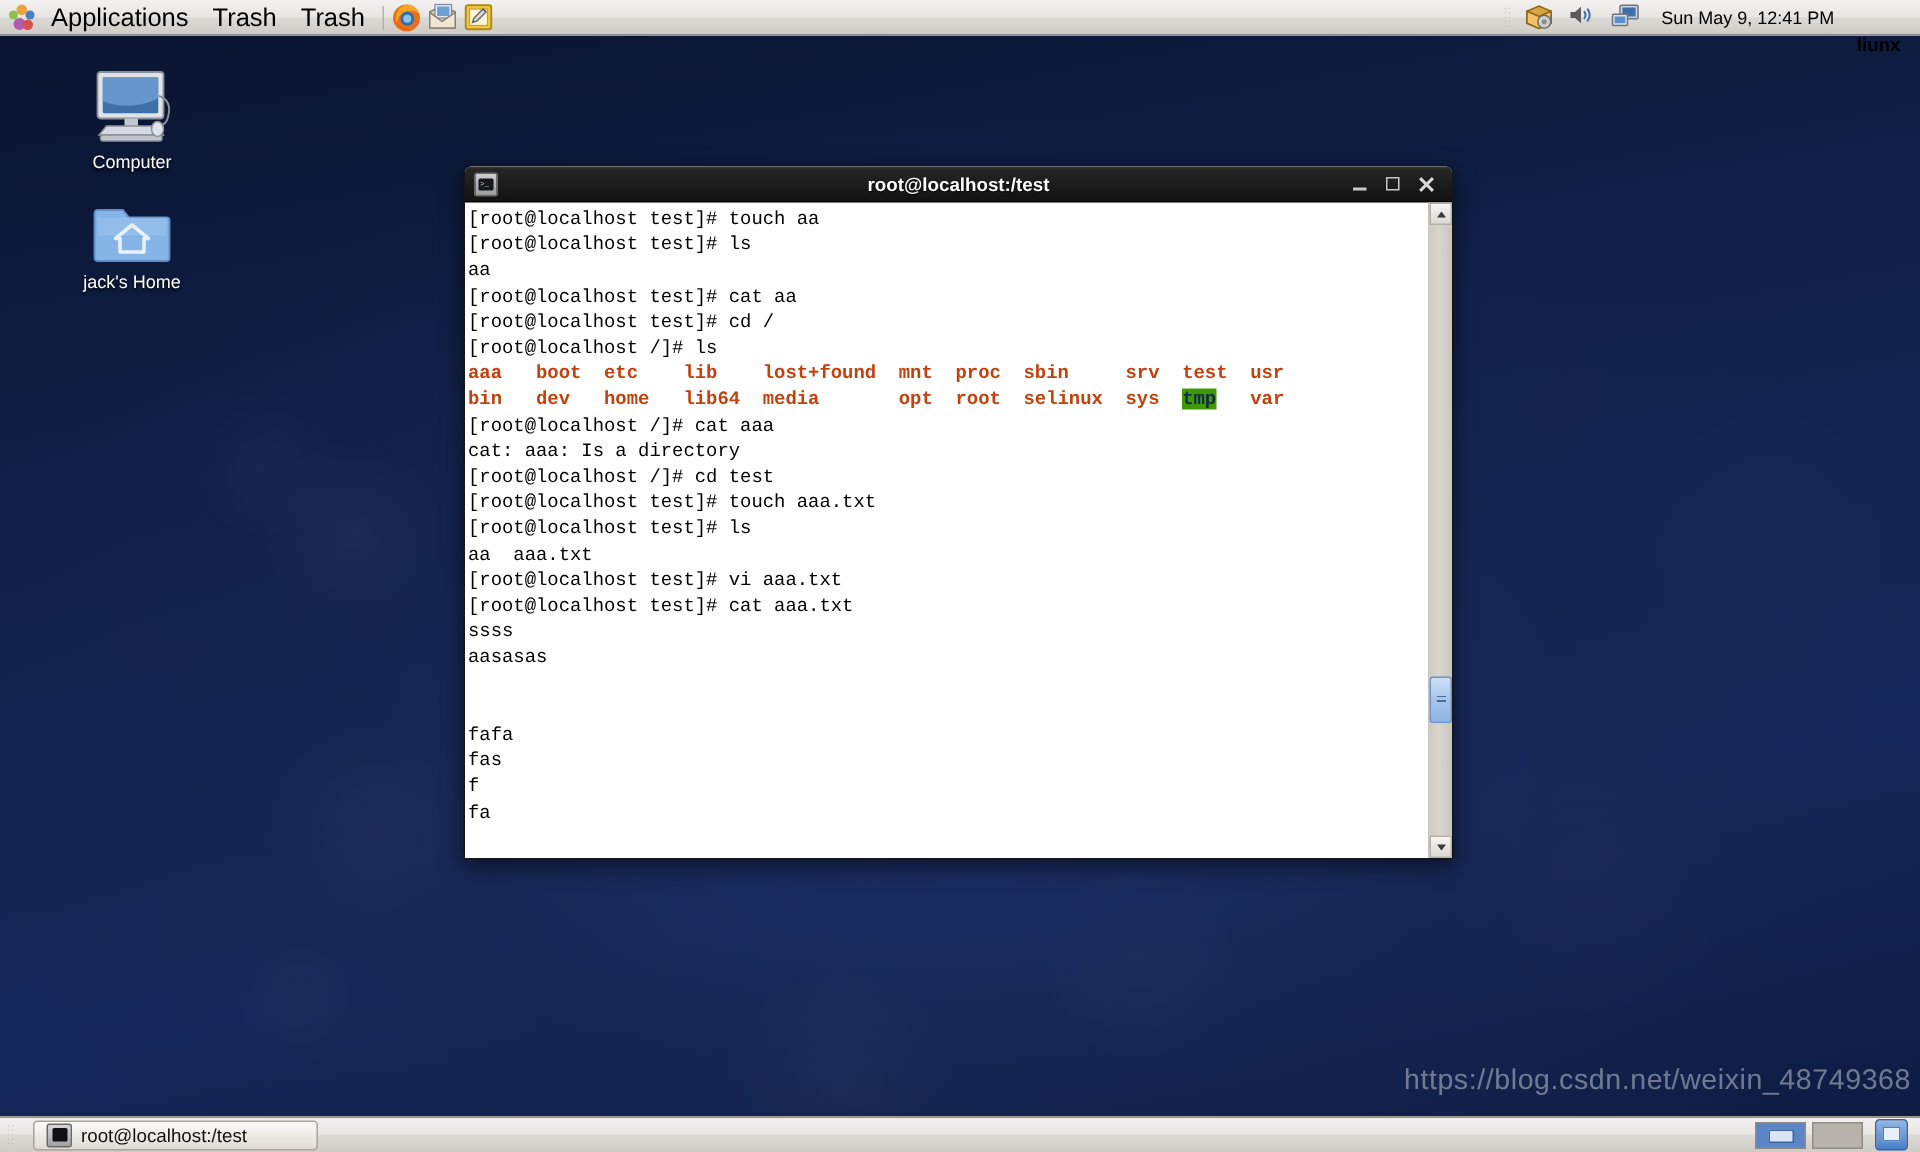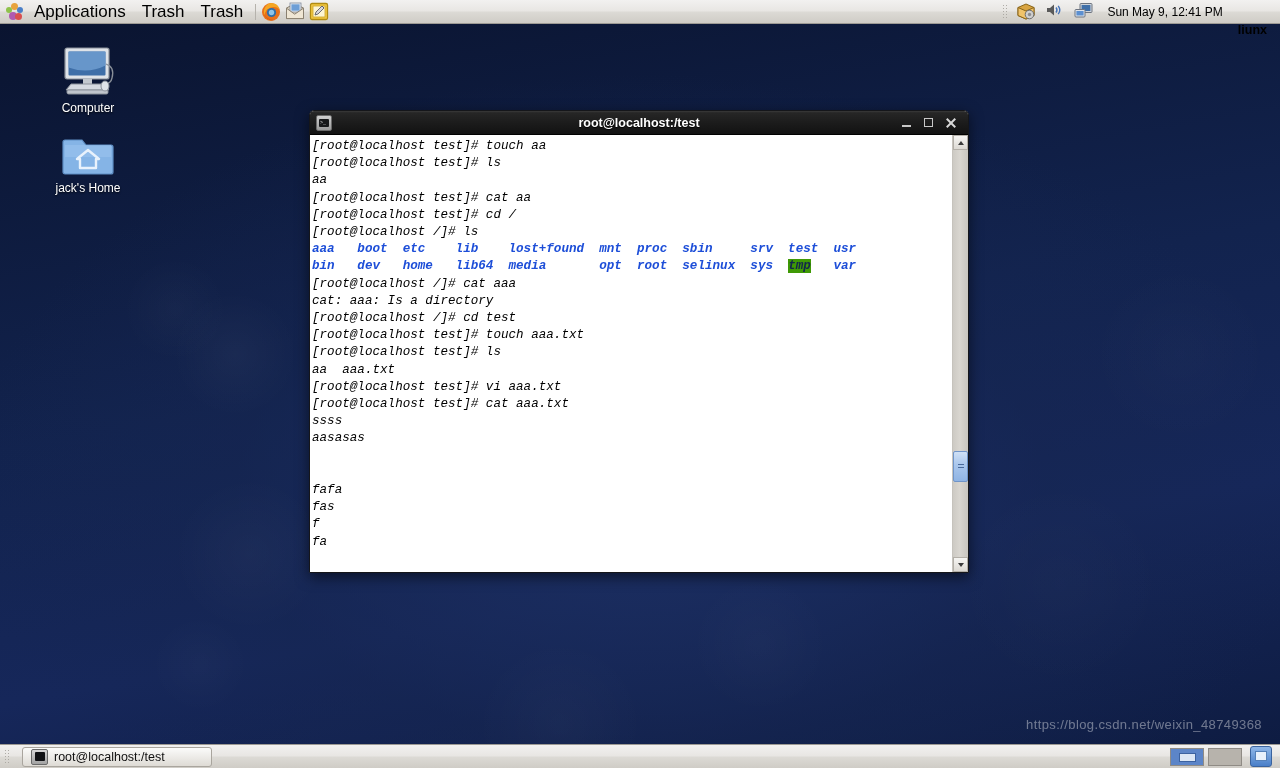--- a/index.html
+++ b/index.html
@@ -102,30 +102,30 @@
   .win-btn.close::after{transform:rotate(-45deg);}
 
   #term-menubar{
     height:23px;flex:none;display:flex;align-items:center;
     background:linear-gradient(180deg,#f4f3f1,#e6e4e0);
     border-bottom:1px solid #c3c0ba;padding-left:8px;
   }
   .menu-item{font-size:12.5px;color:#101010;padding:2px 8px;cursor:pointer;white-space:nowrap;}
   .menu-item u{text-decoration:underline;}
 
-  #term-body{flex:1;display:flex;background:#ffffff;overflow:hidden;font-style:italic;}
+  #term-body{flex:1;display:flex;background:#ffffff;overflow:hidden;}
   #term-screen{
     flex:1;background:#ffffff;
     font-family:"Liberation Mono","DejaVu Sans Mono",monospace;
     font-size:12.6px;line-height:17.2px;
     color:#000000;padding:3px 0 0 2px;
     white-space:pre;overflow:hidden;
     letter-spacing:0px;
   }
-  #term-screen .dir{color:#1d4ed8;font-weight:bold;}
+  #term-screen .dir{color:#c2410c;font-weight:bold;}
   #term-screen .hl{background:#3f9905;color:#13294b;font-weight:bold;}
 
   
   #term-scroll{
     width:15px;flex:none;background:#e8e6e3;
     border-left:1px solid #c6c3bd;position:relative;
   }
   .sb-btn{
     position:absolute;left:0;width:15px;height:15px;
     background:linear-gradient(180deg,#f6f5f3,#dcd9d3);
@@ -177,22 +177,22 @@
   #show-desktop{
     width:20px;height:19px;margin-left:4px;cursor:pointer;
     background:linear-gradient(180deg,#8fb7e8,#4a7fc8);
     border:1px solid #3a639e;border-radius:3px;position:relative;
   }
   #show-desktop::after{content:"";position:absolute;left:4px;top:4px;right:4px;bottom:5px;
     background:#e7f0fb;border:1px solid #5480b8;box-sizing:border-box;}
 
   
   #watermark{
-    position:absolute;right:18px;bottom:12px;
-    font-size:13px;color:rgba(255,255,255,.40);
+    position:absolute;right:6px;bottom:12px;
+    font-size:19px;color:rgba(255,255,255,.40);
     font-family:"Liberation Sans",sans-serif;letter-spacing:.4px;
     pointer-events:none;user-select:none;white-space:nowrap;
   }
 </style>
 </head>
 <body>
 
 <div id="desktop">
 
   <div class="desk-icon" style="left:33px;top:98px;">

